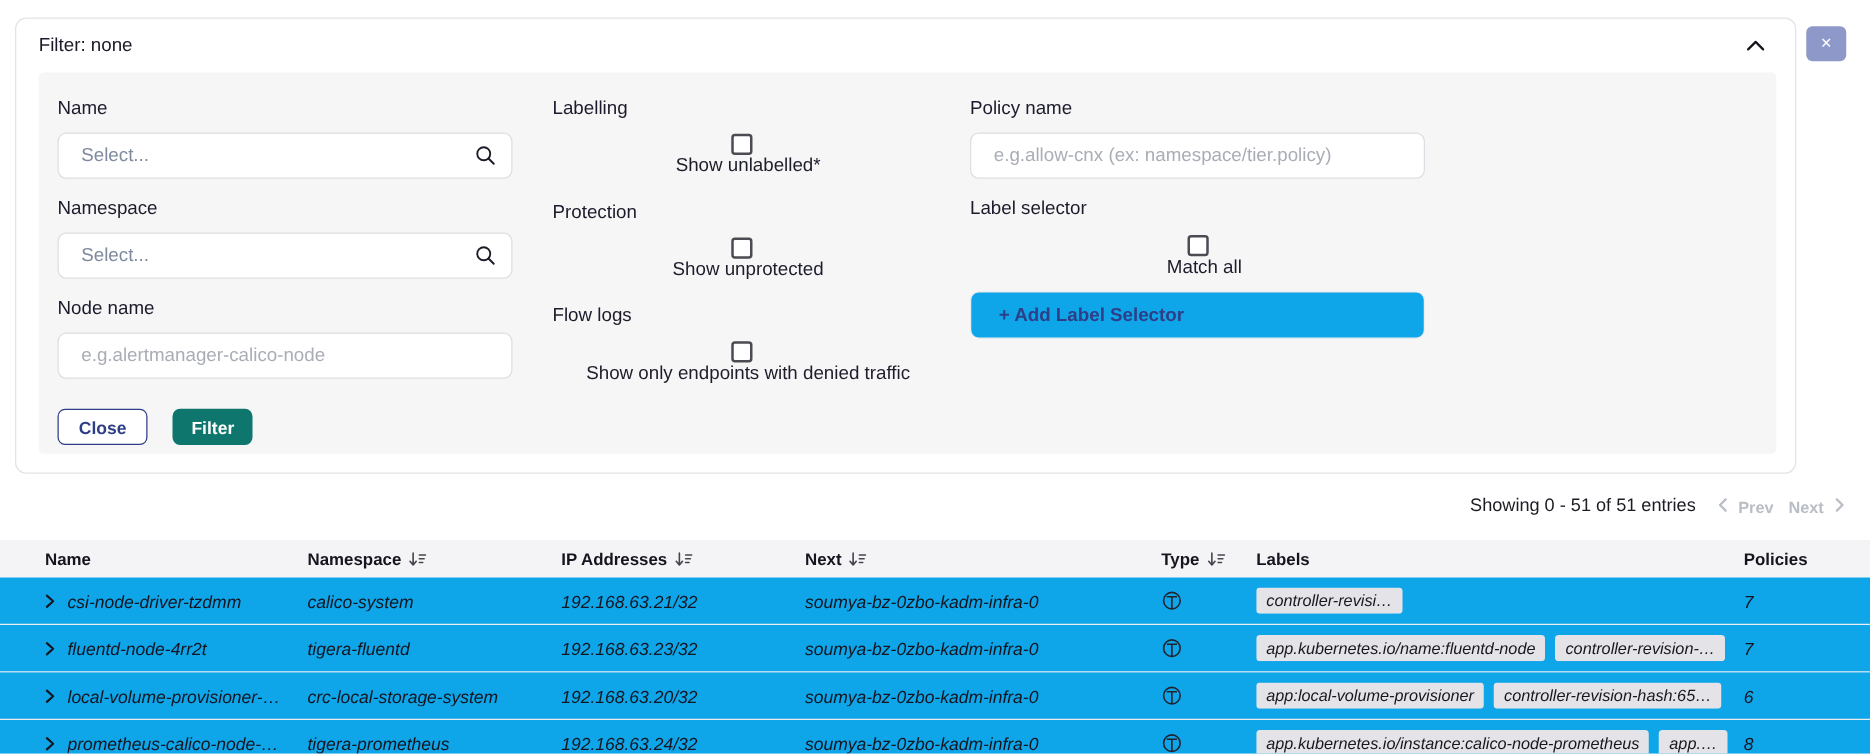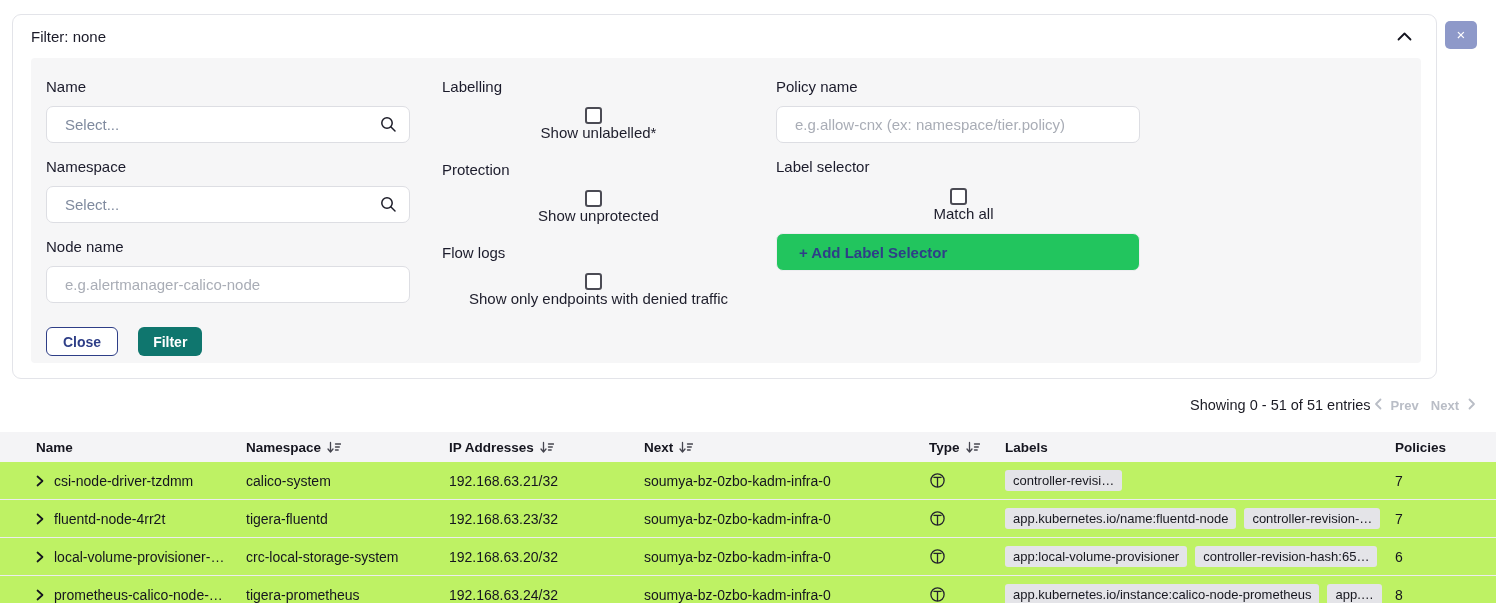--- a/index.html
+++ b/index.html
@@ -36,46 +36,46 @@
               border-radius:3px; flex:0 0 auto; cursor:pointer; }
   .checkbox-label { font-size:15px; color:#1d1d2b; margin-left:11px; white-space:nowrap; }
   .section-label { font-size:15px; font-weight:500; color:#1b1b2b; margin-bottom:12px; }
 
   .btn-row { display:flex; margin-top:24px; }
   .btn { font-family:"Liberation Sans", sans-serif; font-size:14px; font-weight:600;
          border-radius:6px; height:29px; cursor:pointer; }
   .btn-close { background:#fff; color:#2e3e87; border:1.5px solid #2e3e87; padding:0 16px; }
   .btn-filter { background:#0f766e; color:#fff; border:none; padding:0 15px; margin-left:20px; }
 
-  .add-selector-btn { width:364px; height:38px; background:#22c55e; border:1px solid #ededf0;
+  .add-selector-btn { width:364px; height:38px; background:#0ea5e9; border:1px solid #ededf0;
                       border-radius:7px; text-align:left; padding:0 0 0 22px; cursor:pointer;
                       font-family:"Liberation Sans", sans-serif; font-size:15px;
                       font-weight:600; color:#2e3e87; margin-top:11px; }
 
   .dismiss-btn { position:absolute; left:1445px; top:21px; width:32px; height:28px;
                  background:#8e99c9; border:none; border-radius:5px; color:#fff;
                  font-size:15px; line-height:28px; text-align:center; cursor:pointer;
                  font-family:"Liberation Sans", sans-serif; }
 
   
   .pagination { position:absolute; top:397px; right:17px; display:flex; align-items:center; }
-  .page-summary { font-size:14.5px; color:#1b1b24; }
+  .page-summary { font-size:14.5px; color:#1b1b24; margin-right:14px; }
   .page-nav { display:flex; color:#b9bdc6; font-size:13px; font-weight:700; }
   .page-nav .chev { line-height:0; padding:0 3px; cursor:default; }
   .page-link { padding:0 6px; cursor:default; }
 
   
   .ep-table { position:absolute; left:0; top:432px; width:1496px; }
   .t-row { display:grid; grid-template-columns:210px 203px 195px 285px 76px 390px 1fr;
            align-items:center; padding-left:36px; }
   .t-head { background:#f4f4f6; height:30px; font-size:13.5px; font-weight:700; color:#15151f; }
   .t-head .hcell { display:flex; align-items:center; }
   .sort-icon { margin-left:6px; line-height:0; }
   .t-body-row { height:38px; border-bottom:1px solid #ececef; font-size:14px; color:#15151f;
-                background:#bef264; }
+                background:#0ea5e9;font-style:italic; }
   .cell-name { display:flex; align-items:center; }
   .row-caret { line-height:0; margin-right:10px; cursor:pointer; flex:0 0 auto; }
   .ellip { white-space:nowrap; overflow:hidden; text-overflow:ellipsis; padding-right:8px; }
   .type-cell { line-height:0; }
   .labels-cell { display:flex; align-items:center; overflow:hidden; padding-right:10px; }
   .chip { background:#e4e4e8; border-radius:3px; padding:3px 8px; font-size:13px;
           color:#17171f; white-space:nowrap; margin-right:8px; flex:0 0 auto; }
 </style>
 </head>
 <body>

